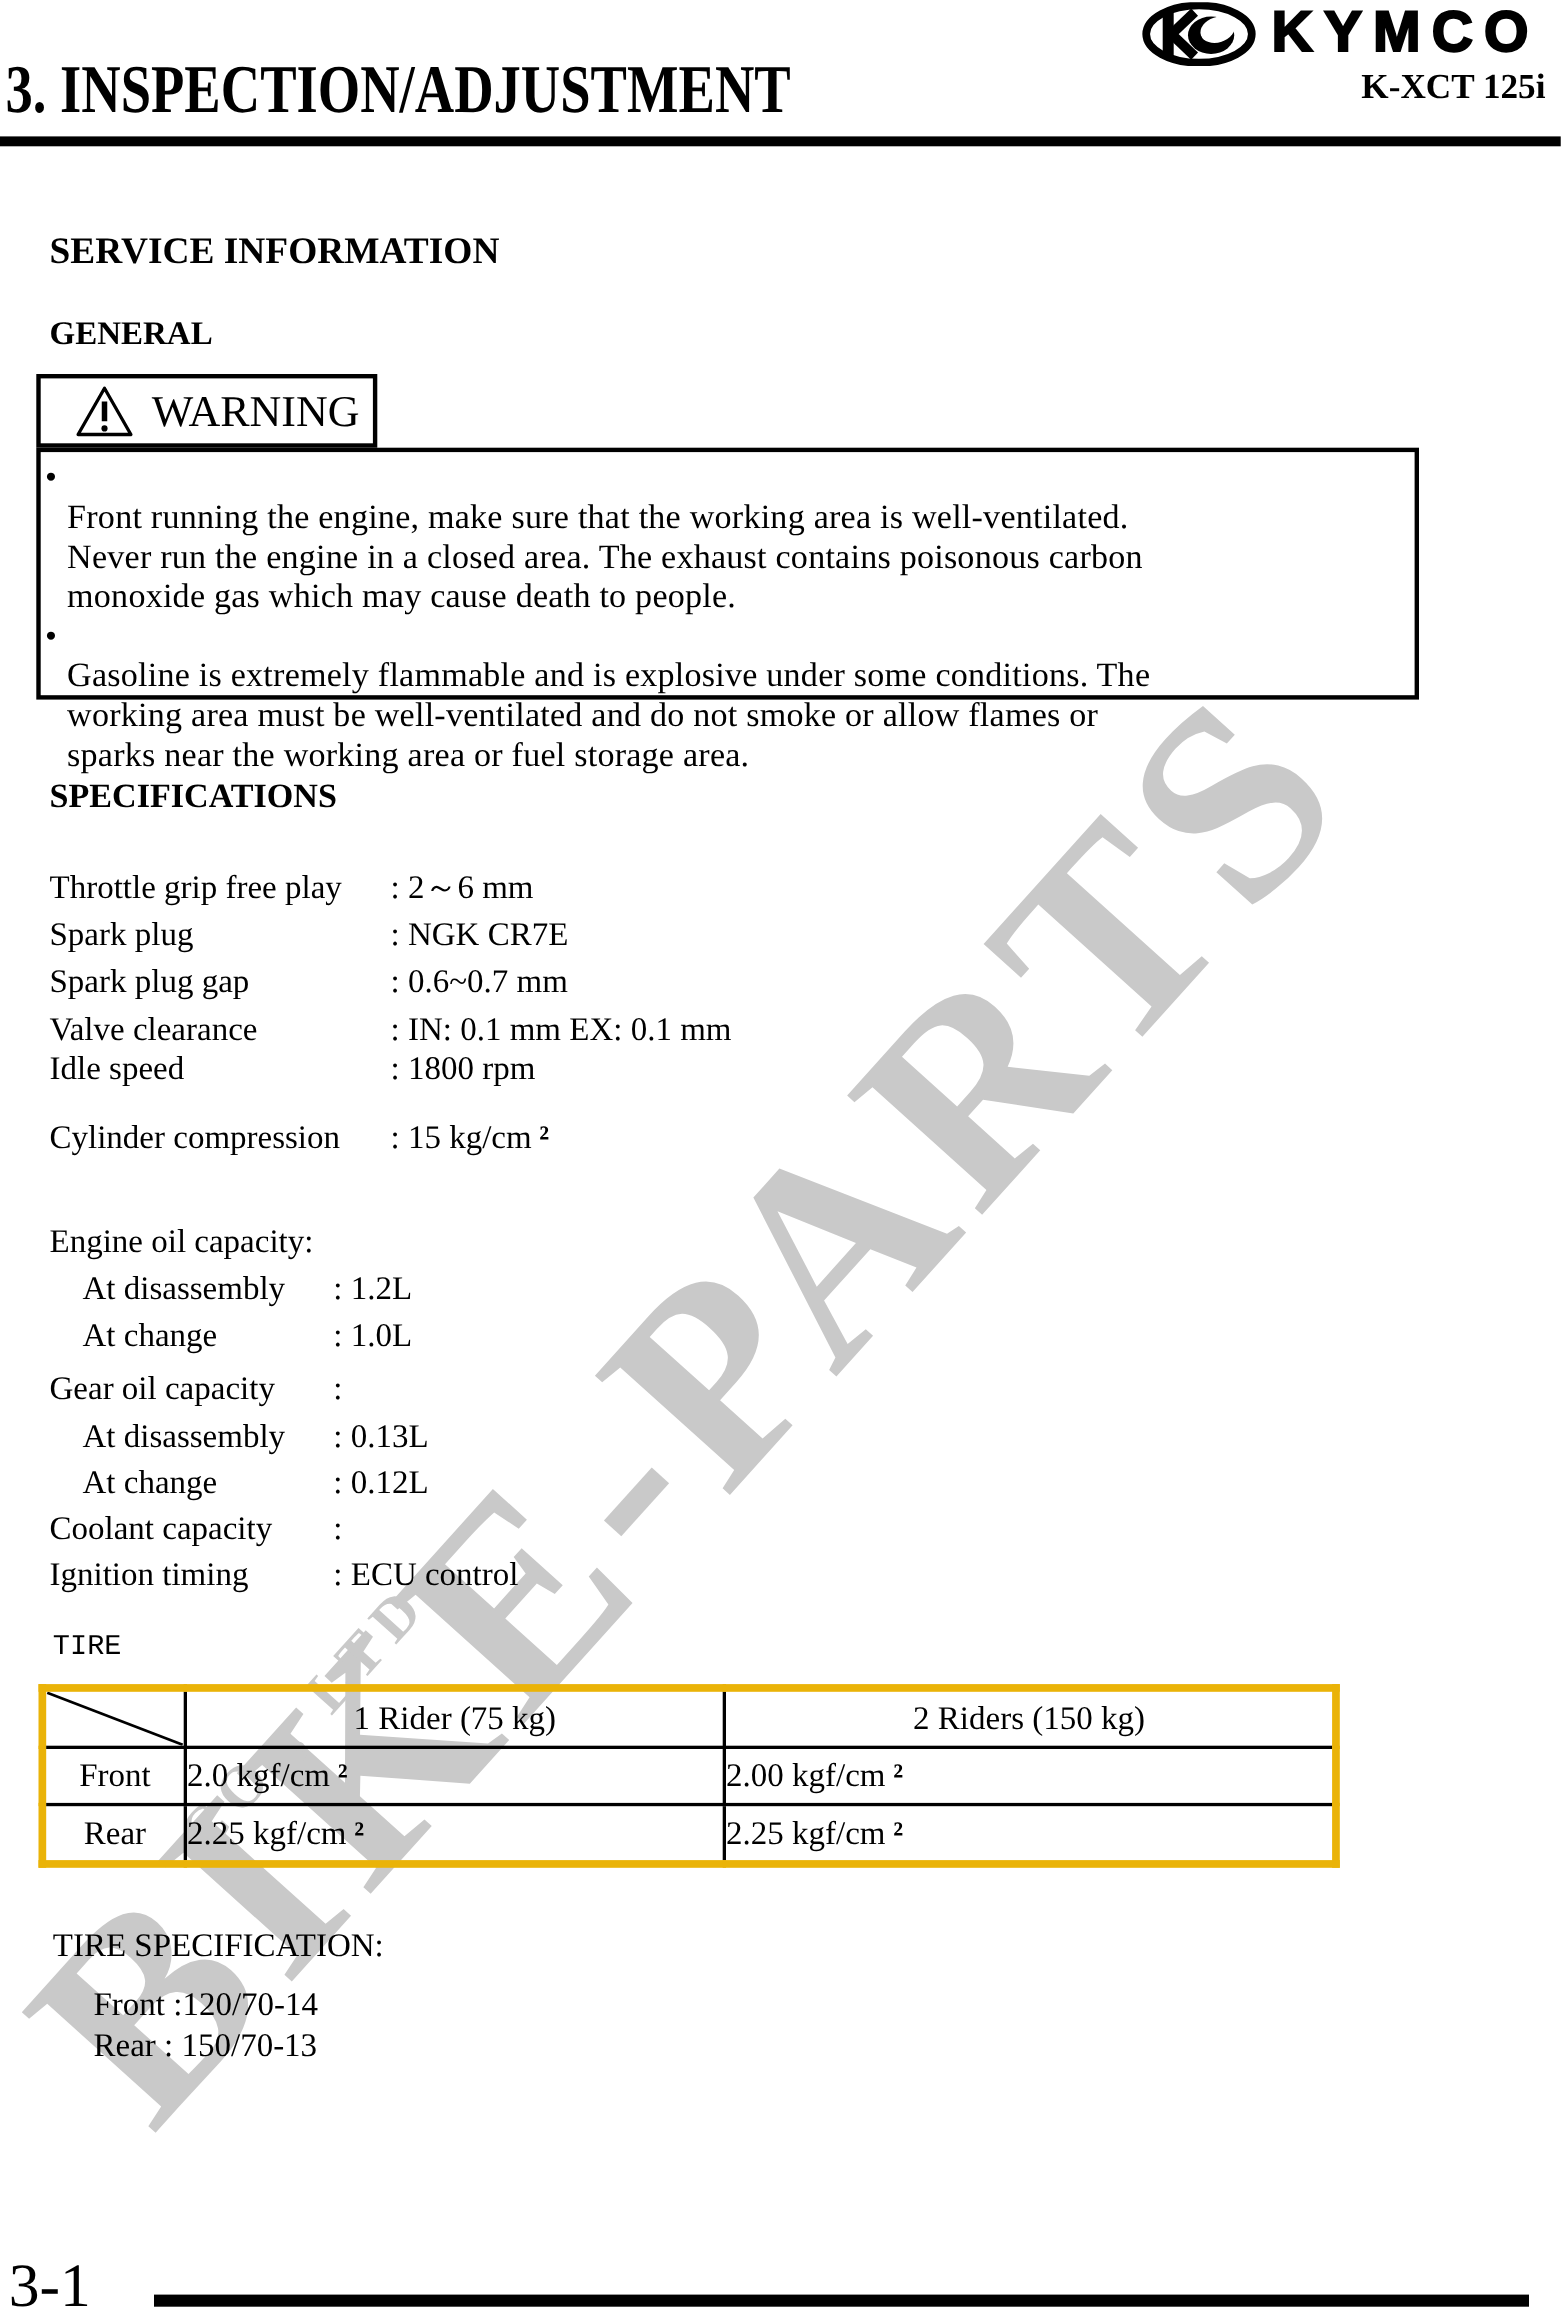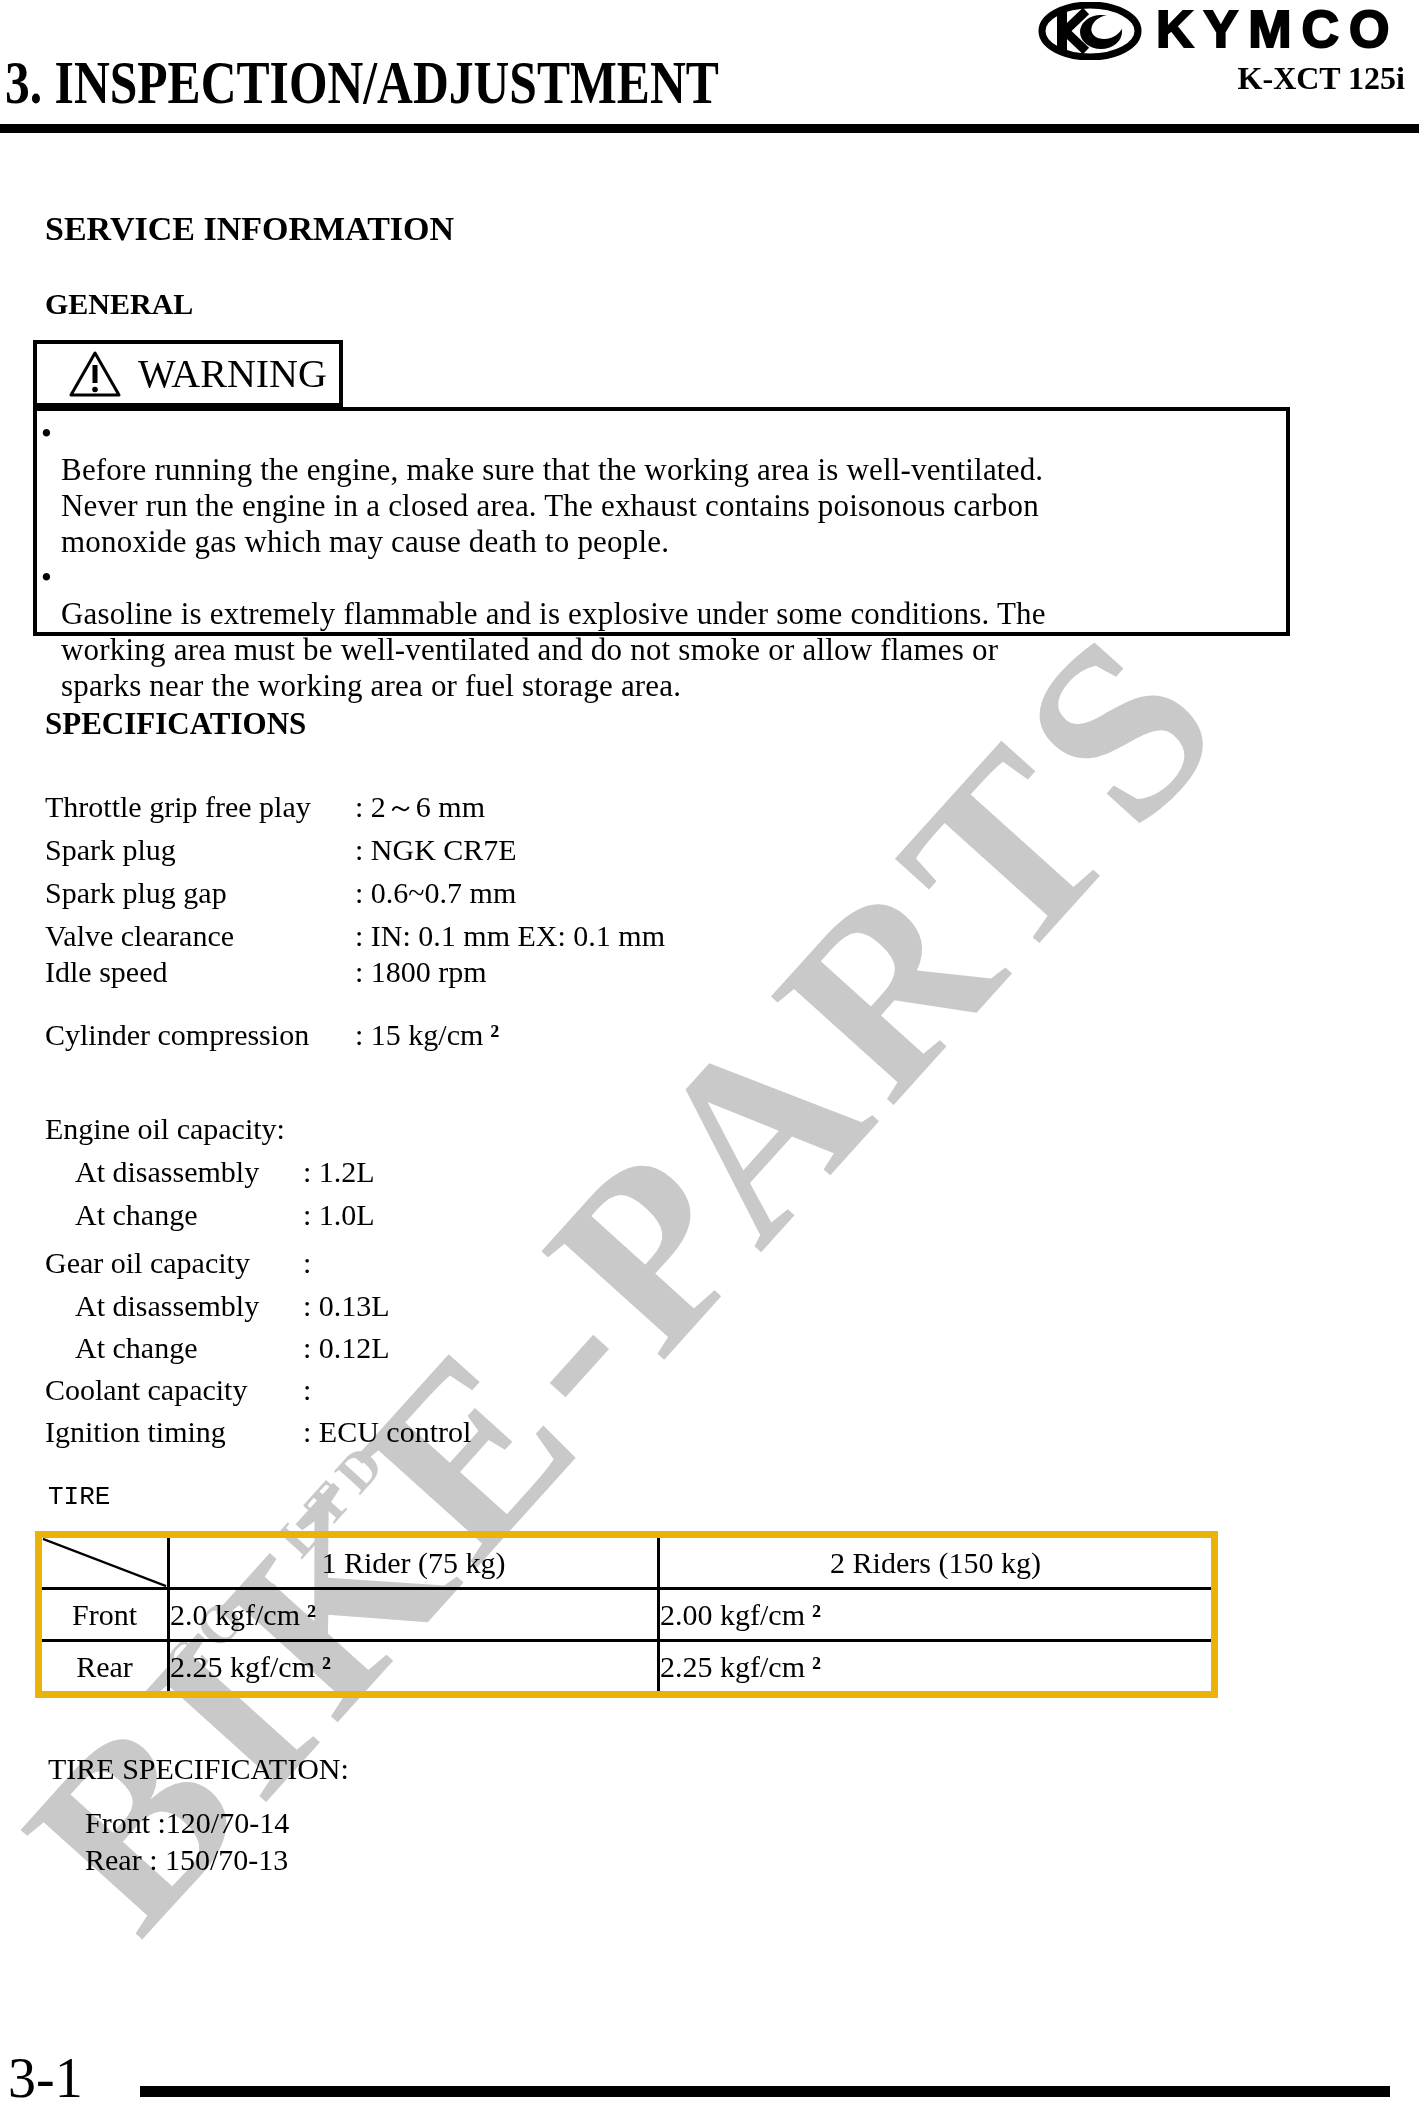--- a/index.html
+++ b/index.html
@@ -88,21 +88,21 @@
     <svg width="54" height="48" viewBox="0 0 54 48">
       <polygon points="27,3 51,45 3,45" fill="none" stroke="#000" stroke-width="3" stroke-linejoin="round"></polygon>
       <line x1="27" y1="15" x2="27" y2="33" stroke="#000" stroke-width="5"></line>
       <circle cx="27" cy="39.5" r="2.8" fill="#000"></circle>
     </svg>
     <span class="warn-label-text">WARNING</span>
   </div>
 
   <div class="layer warn-body">
     <p class="warn-item">
-      <span class="warn-bullet">•</span><span>Before running the engine, make sure that the working area is well-ventilated.
+      <span class="warn-bullet">•</span><span>Front running the engine, make sure that the working area is well-ventilated.
 Never run the engine in a closed area. The exhaust contains poisonous carbon
 monoxide gas which may cause death to people.</span>
     </p>
     <p class="warn-item">
       <span class="warn-bullet">•</span><span>Gasoline is extremely flammable and is explosive under some conditions. The
 working area must be well-ventilated and do not smoke or allow flames or
 sparks near the working area or fuel storage area.</span>
     </p>
   </div>
 

